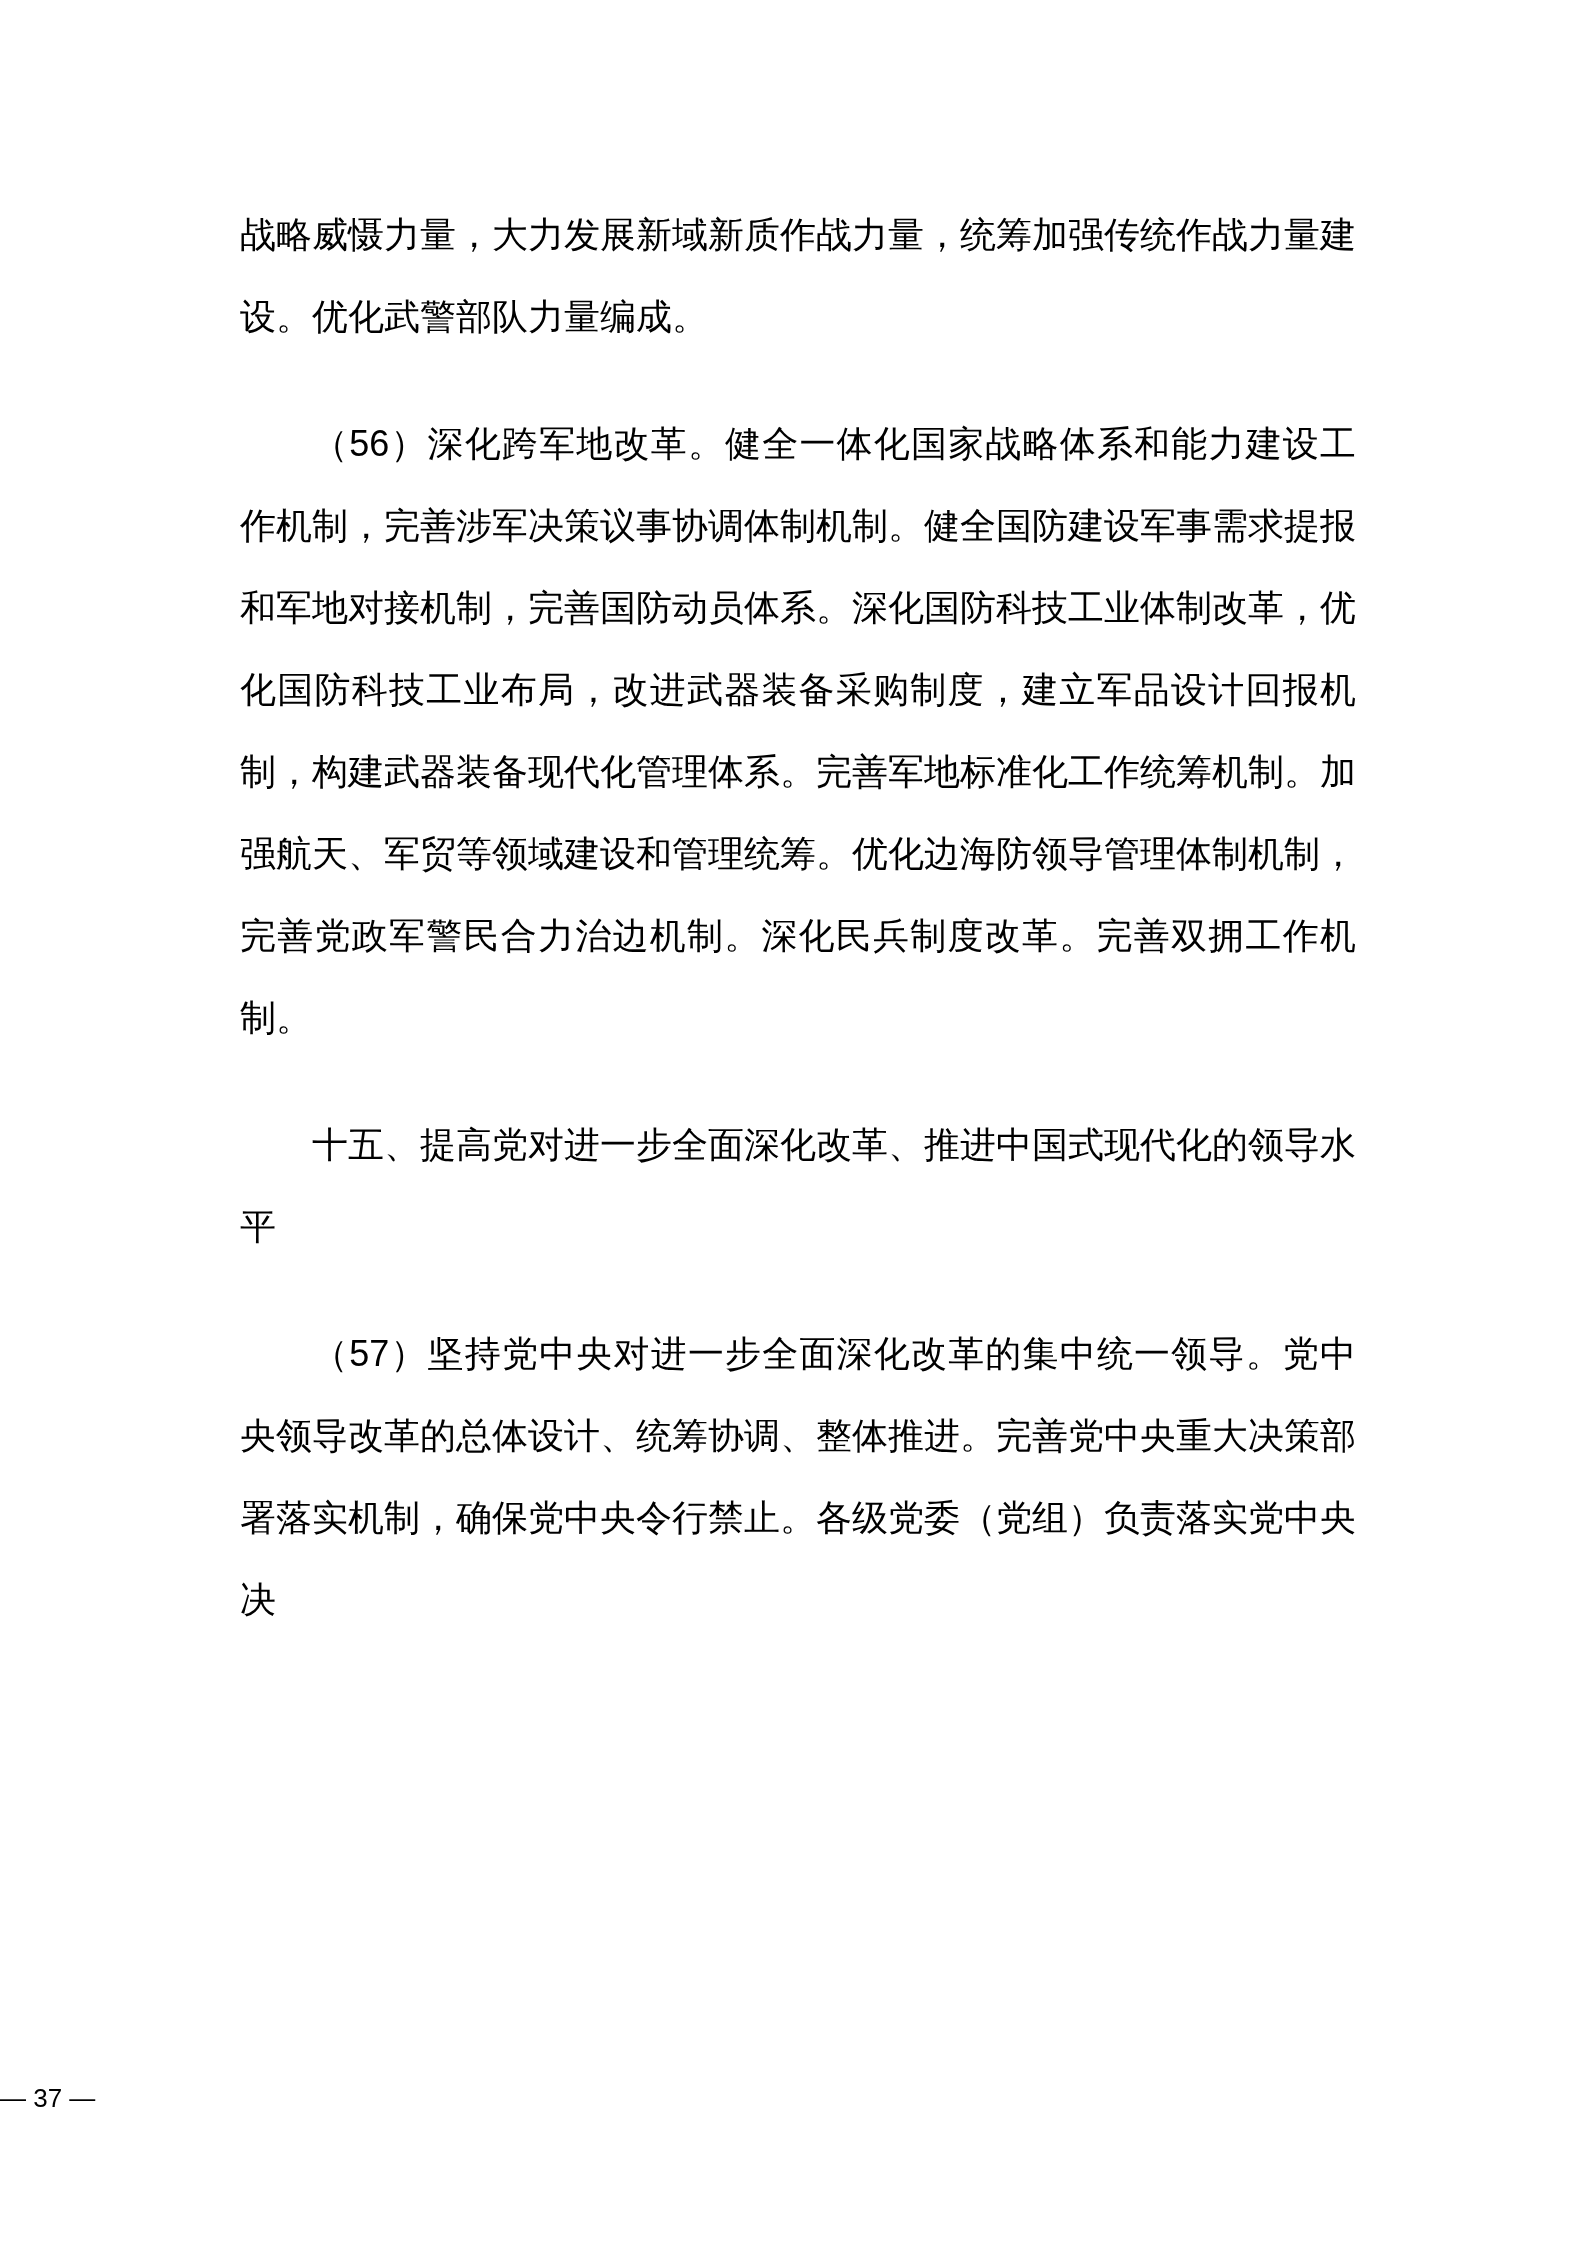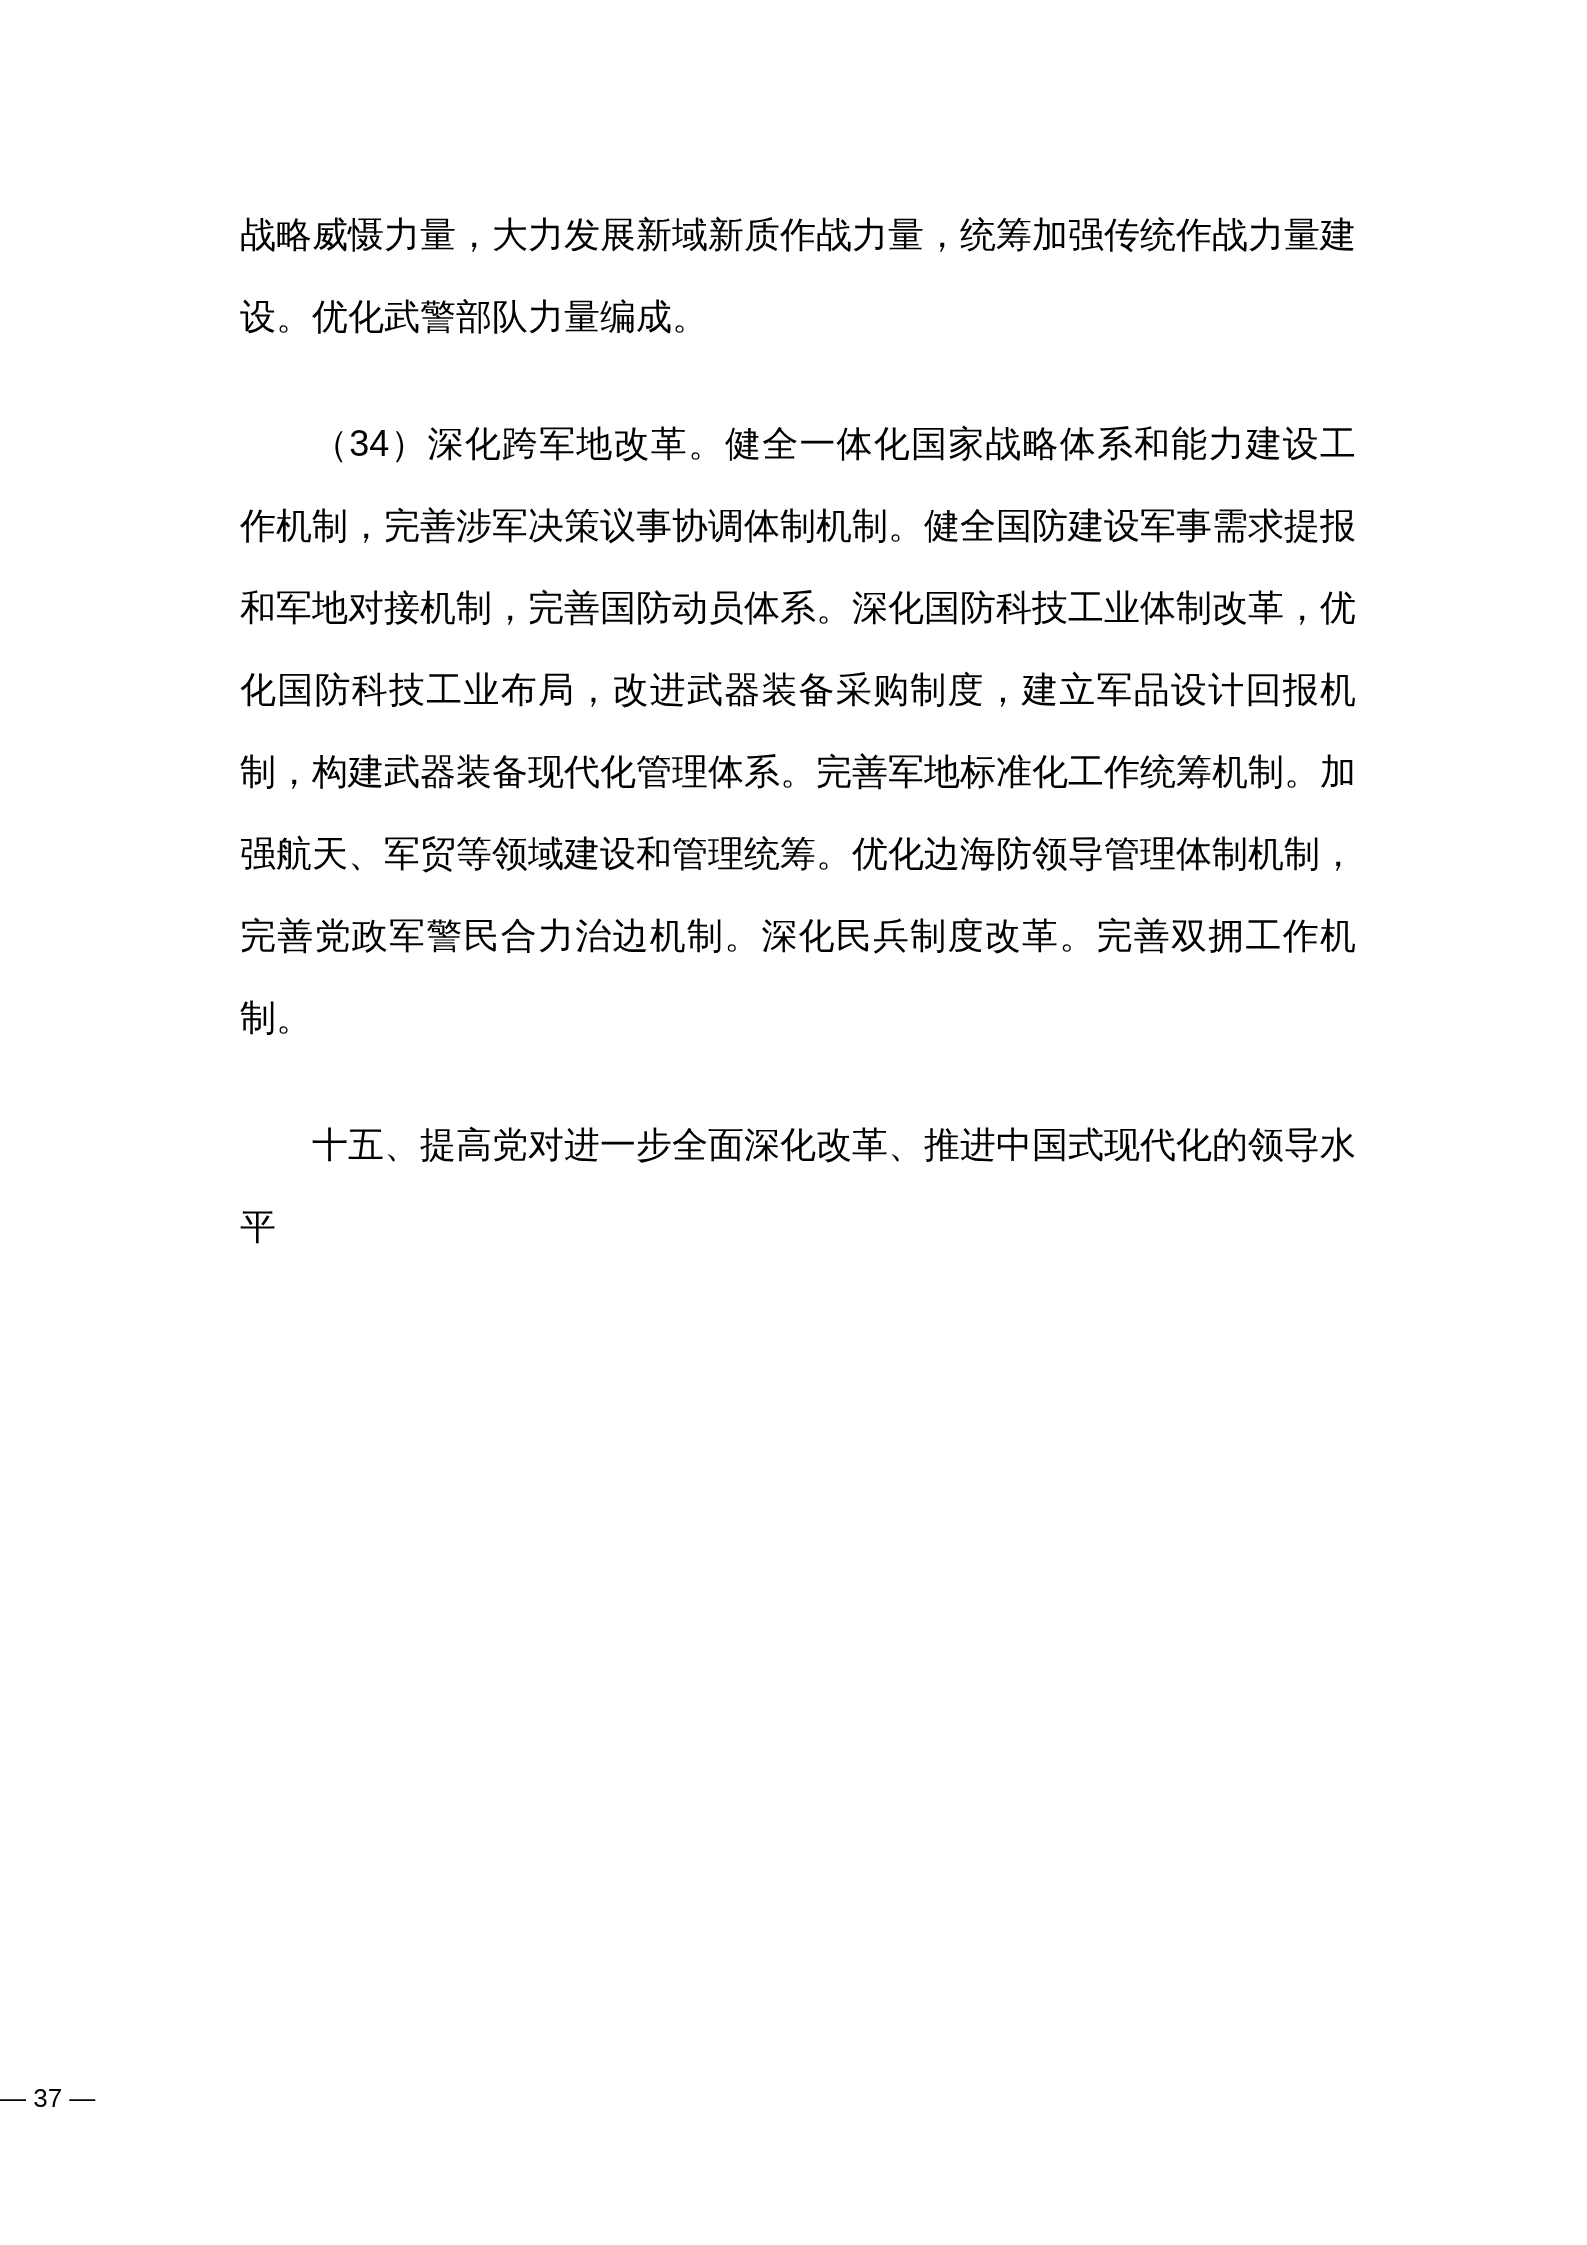--- a/index.html
+++ b/index.html
@@ -50,17 +50,18 @@
     color: #000000;
     font-family: "Liberation Sans", "DejaVu Sans", sans-serif;
   }
 </style>
 </head>
 <body>
 
 <div class="page">
   <div class="content">
     <p class="body-para no-indent">战略威慑力量，大力发展新域新质作战力量，统筹加强传统作战力量建设。优化武警部队力量编成。</p>
-    <p class="body-para">（34）深化跨军地改革。健全一体化国家战略体系和能力建设工作机制，完善涉军决策议事协调体制机制。健全国防建设军事需求提报和军地对接机制，完善国防动员体系。深化国防科技工业体制改革，优化国防科技工业布局，改进武器装备采购制度，建立军品设计回报机制，构建武器装备现代化管理体系。完善军地标准化工作统筹机制。加强航天、军贸等领域建设和管理统筹。优化边海防领导管理体制机制，完善党政军警民合力治边机制。深化民兵制度改革。完善双拥工作机制。</p>
+    <p class="body-para">（56）深化跨军地改革。健全一体化国家战略体系和能力建设工作机制，完善涉军决策议事协调体制机制。健全国防建设军事需求提报和军地对接机制，完善国防动员体系。深化国防科技工业体制改革，优化国防科技工业布局，改进武器装备采购制度，建立军品设计回报机制，构建武器装备现代化管理体系。完善军地标准化工作统筹机制。加强航天、军贸等领域建设和管理统筹。优化边海防领导管理体制机制，完善党政军警民合力治边机制。深化民兵制度改革。完善双拥工作机制。</p>
     <h2 class="section-heading">十五、提高党对进一步全面深化改革、推进中国式现代化的领导水平</h2>
+    <p class="body-para">（57）坚持党中央对进一步全面深化改革的集中统一领导。党中央领导改革的总体设计、统筹协调、整体推进。完善党中央重大决策部署落实机制，确保党中央令行禁止。各级党委（党组）负责落实党中央决</p>
   </div>
   <div class="page-number">— 37 —</div>
 </div>
 
 </body></html>

